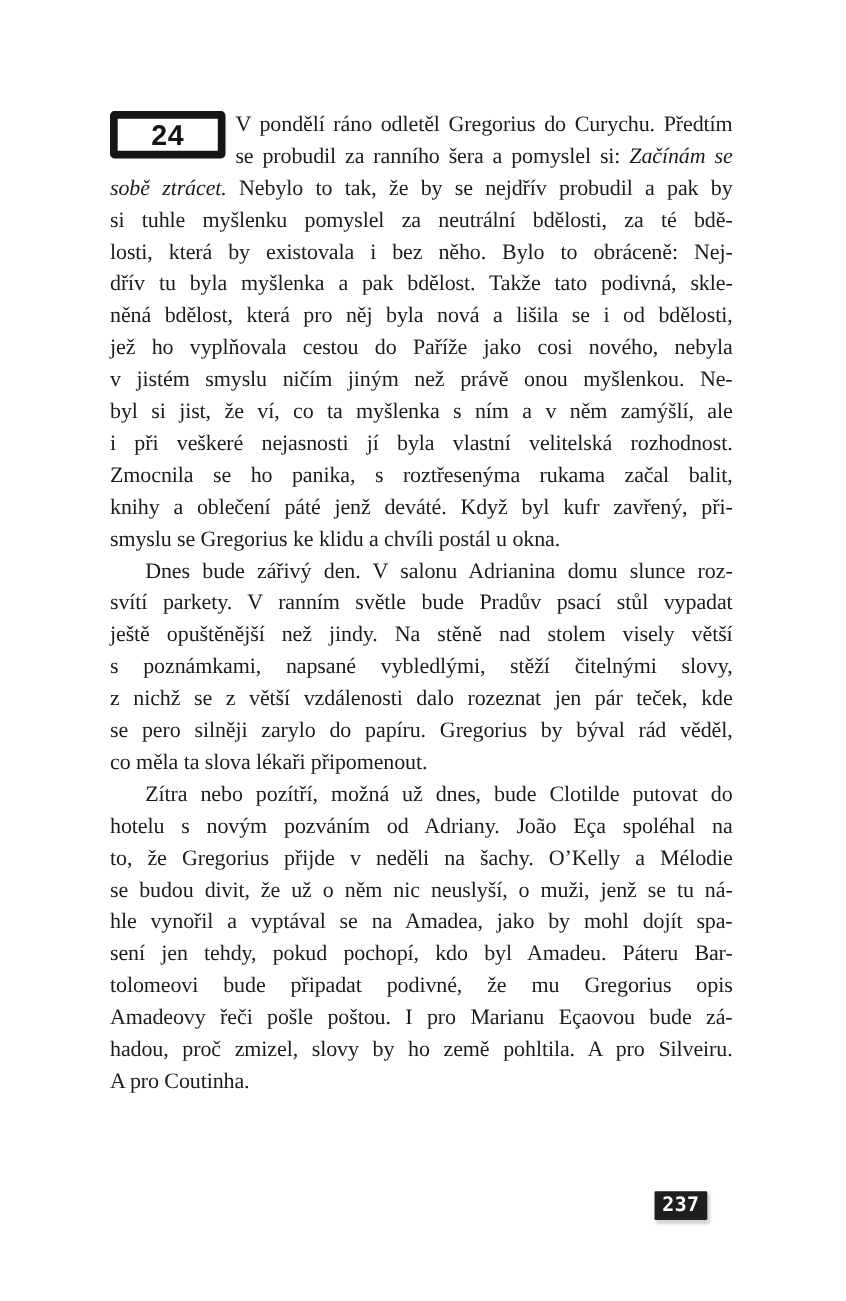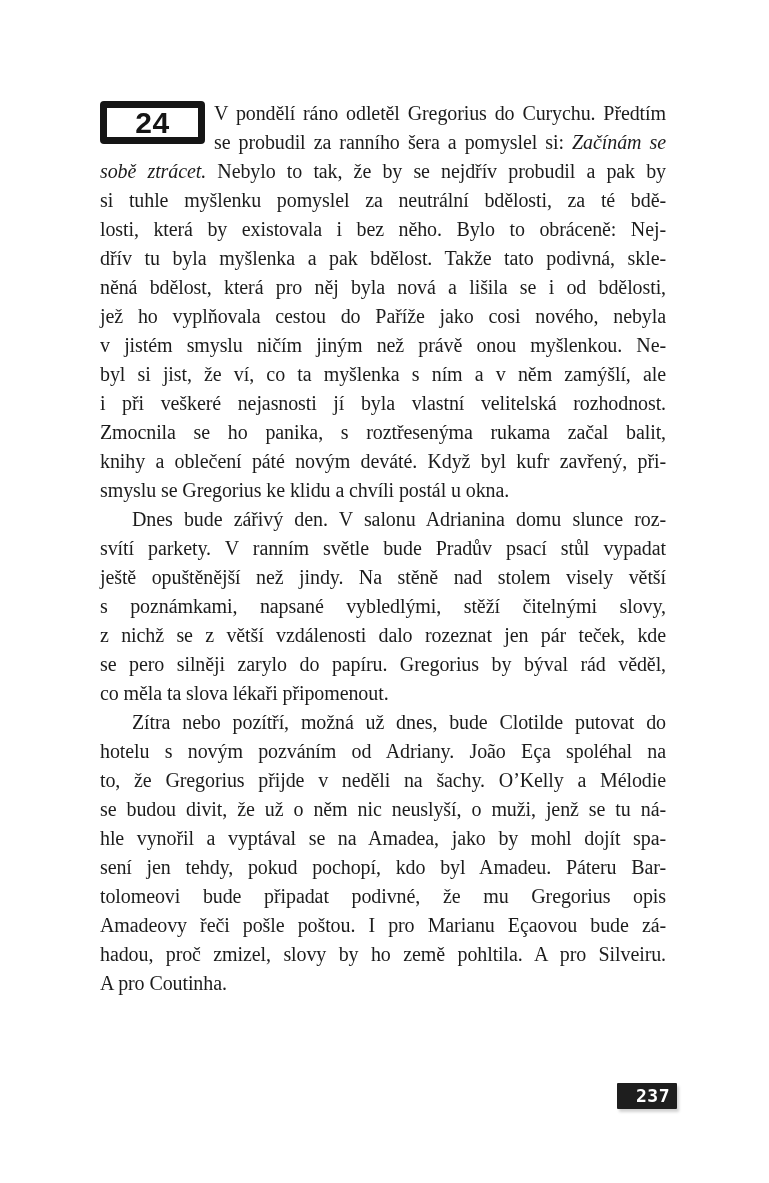--- a/index.html
+++ b/index.html
@@ -33,21 +33,21 @@
     border: 7px solid #151515;
     border-radius: 4px;
     background: #ffffff;
     display: flex;
     align-items: center;
     justify-content: center;
   }
   .chapter-box .num {
     font-family: "Liberation Sans", sans-serif;
     font-weight: bold;
-    font-size: 30px;
+    font-size: 26px;
     line-height: 1;
     color: #151515;
     letter-spacing: 0.5px;
   }
   .paragraph { margin: 0; padding: 0; }
   .line {
     text-align: justify;
     text-align-last: justify;
     white-space: normal;
   }
@@ -55,31 +55,30 @@
     text-align-last: left;
   }
   .line.indent {
     text-indent: 32px;
   }
   .line em {
     font-style: italic;
   }
   .page-number-badge {
     position: absolute;
-    left: 617px;
+    left: 595px;
     top: 1083px;
     width: 48px;
     height: 26px;
     background: #1e1e1e;
     border-radius: 1px;
     box-shadow: 2px 3px 3px rgba(0,0,0,0.18);
     display: flex;
     align-items: center;
     justify-content: center;
-    padding-left: 12px;
   }
   .page-number-badge .num {
     font-family: "DejaVu Sans Mono", monospace;
     font-weight: bold;
     font-size: 18px;
     line-height: 1;
     color: #ffffff;
     letter-spacing: 0.5px;
   }
 </style>
@@ -99,21 +98,21 @@
           <div class="line"><em>sobě ztrácet.</em><span> Nebylo to tak, že by se nejdřív probudil a pak by</span></div>
           <div class="line"><span>si tuhle myšlenku pomyslel za neutrální bdělosti, za té bdě-</span></div>
           <div class="line"><span>losti, která by existovala i bez něho. Bylo to obráceně: Nej-</span></div>
           <div class="line"><span>dřív tu byla myšlenka a pak bdělost. Takže tato podivná, skle-</span></div>
           <div class="line"><span>něná bdělost, která pro něj byla nová a lišila se i od bdělosti,</span></div>
           <div class="line"><span>jež ho vyplňovala cestou do Paříže jako cosi nového, nebyla</span></div>
           <div class="line"><span>v jistém smyslu ničím jiným než právě onou myšlenkou. Ne-</span></div>
           <div class="line"><span>byl si jist, že ví, co ta myšlenka s ním a v něm zamýšlí, ale</span></div>
           <div class="line"><span>i při veškeré nejasnosti jí byla vlastní velitelská rozhodnost.</span></div>
           <div class="line"><span>Zmocnila se ho panika, s roztřesenýma rukama začal balit,</span></div>
-          <div class="line"><span>knihy a oblečení páté novým deváté. Když byl kufr zavřený, při-</span></div>
+          <div class="line"><span>knihy a oblečení páté jenž deváté. Když byl kufr zavřený, při-</span></div>
           <div class="line last"><span>smyslu se Gregorius ke klidu a chvíli postál u okna.</span></div>
         </div>
         <div class="paragraph">
           <div class="line indent"><span>Dnes bude zářivý den. V salonu Adrianina domu slunce roz-</span></div>
           <div class="line"><span>svítí parkety. V ranním světle bude Pradův psací stůl vypadat</span></div>
           <div class="line"><span>ještě opuštěnější než jindy. Na stěně nad stolem visely větší</span></div>
           <div class="line"><span>s poznámkami, napsané vybledlými, stěží čitelnými slovy,</span></div>
           <div class="line"><span>z nichž se z větší vzdálenosti dalo rozeznat jen pár teček, kde</span></div>
           <div class="line"><span>se pero silněji zarylo do papíru. Gregorius by býval rád věděl,</span></div>
           <div class="line last"><span>co měla ta slova lékaři připomenout.</span></div>

